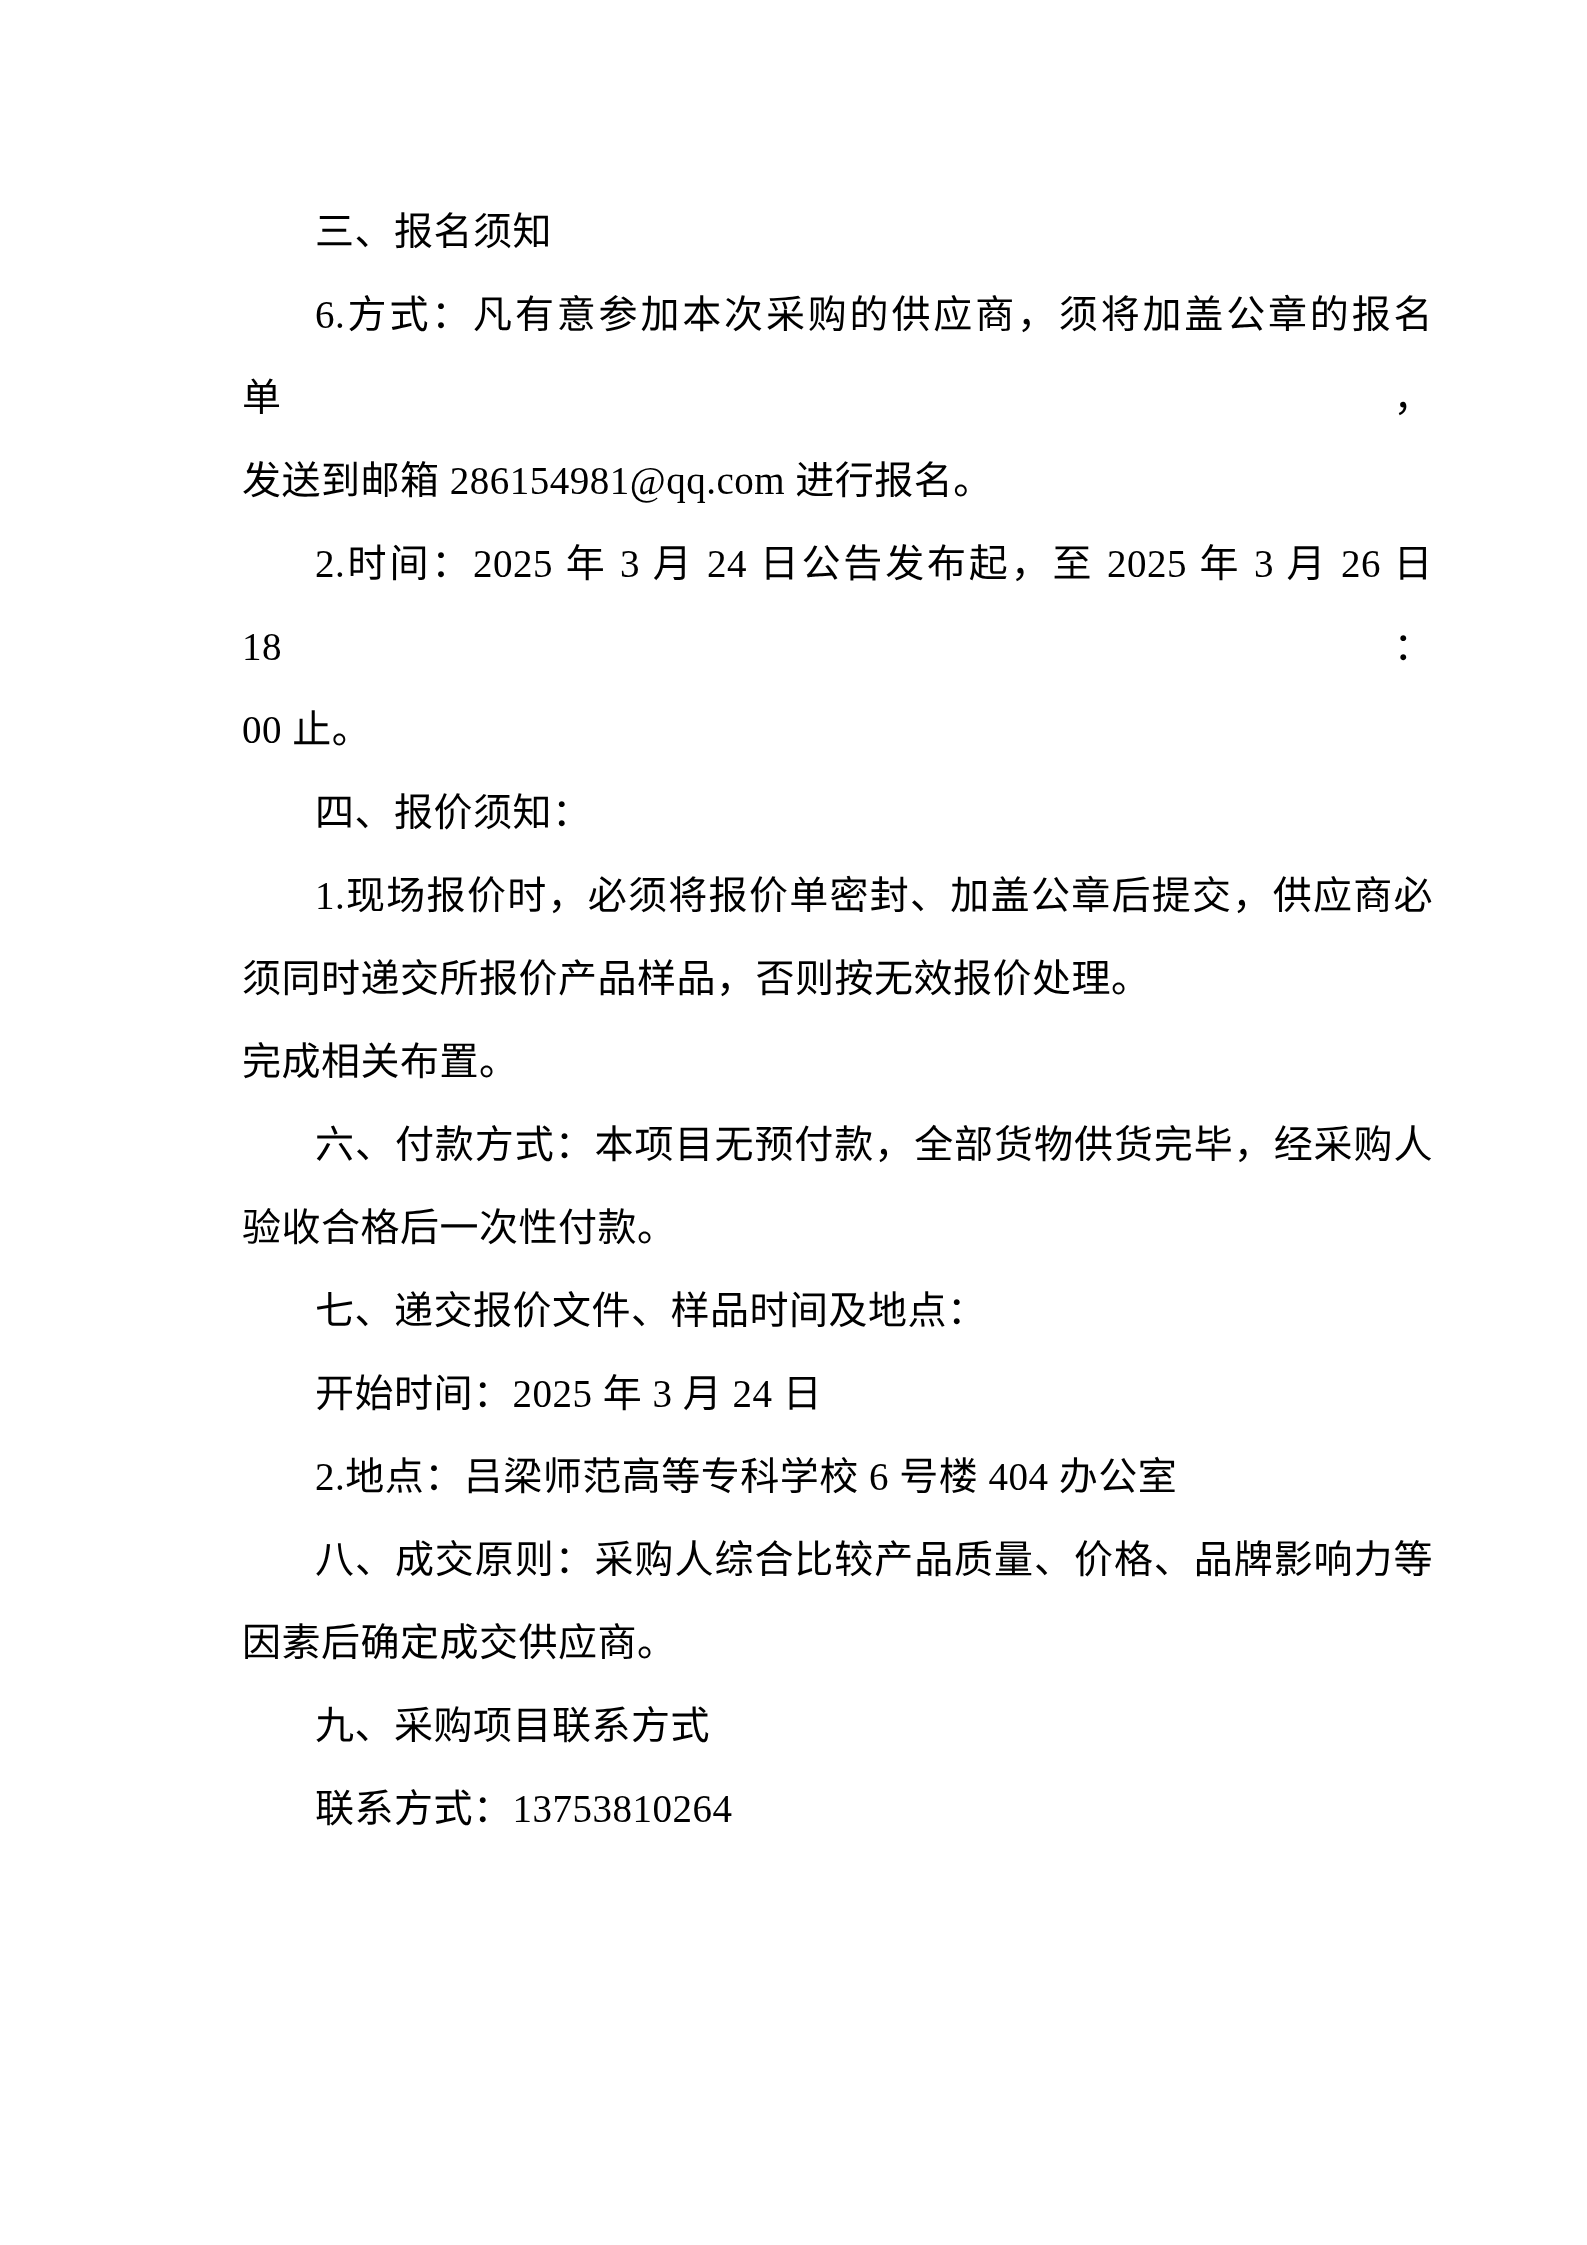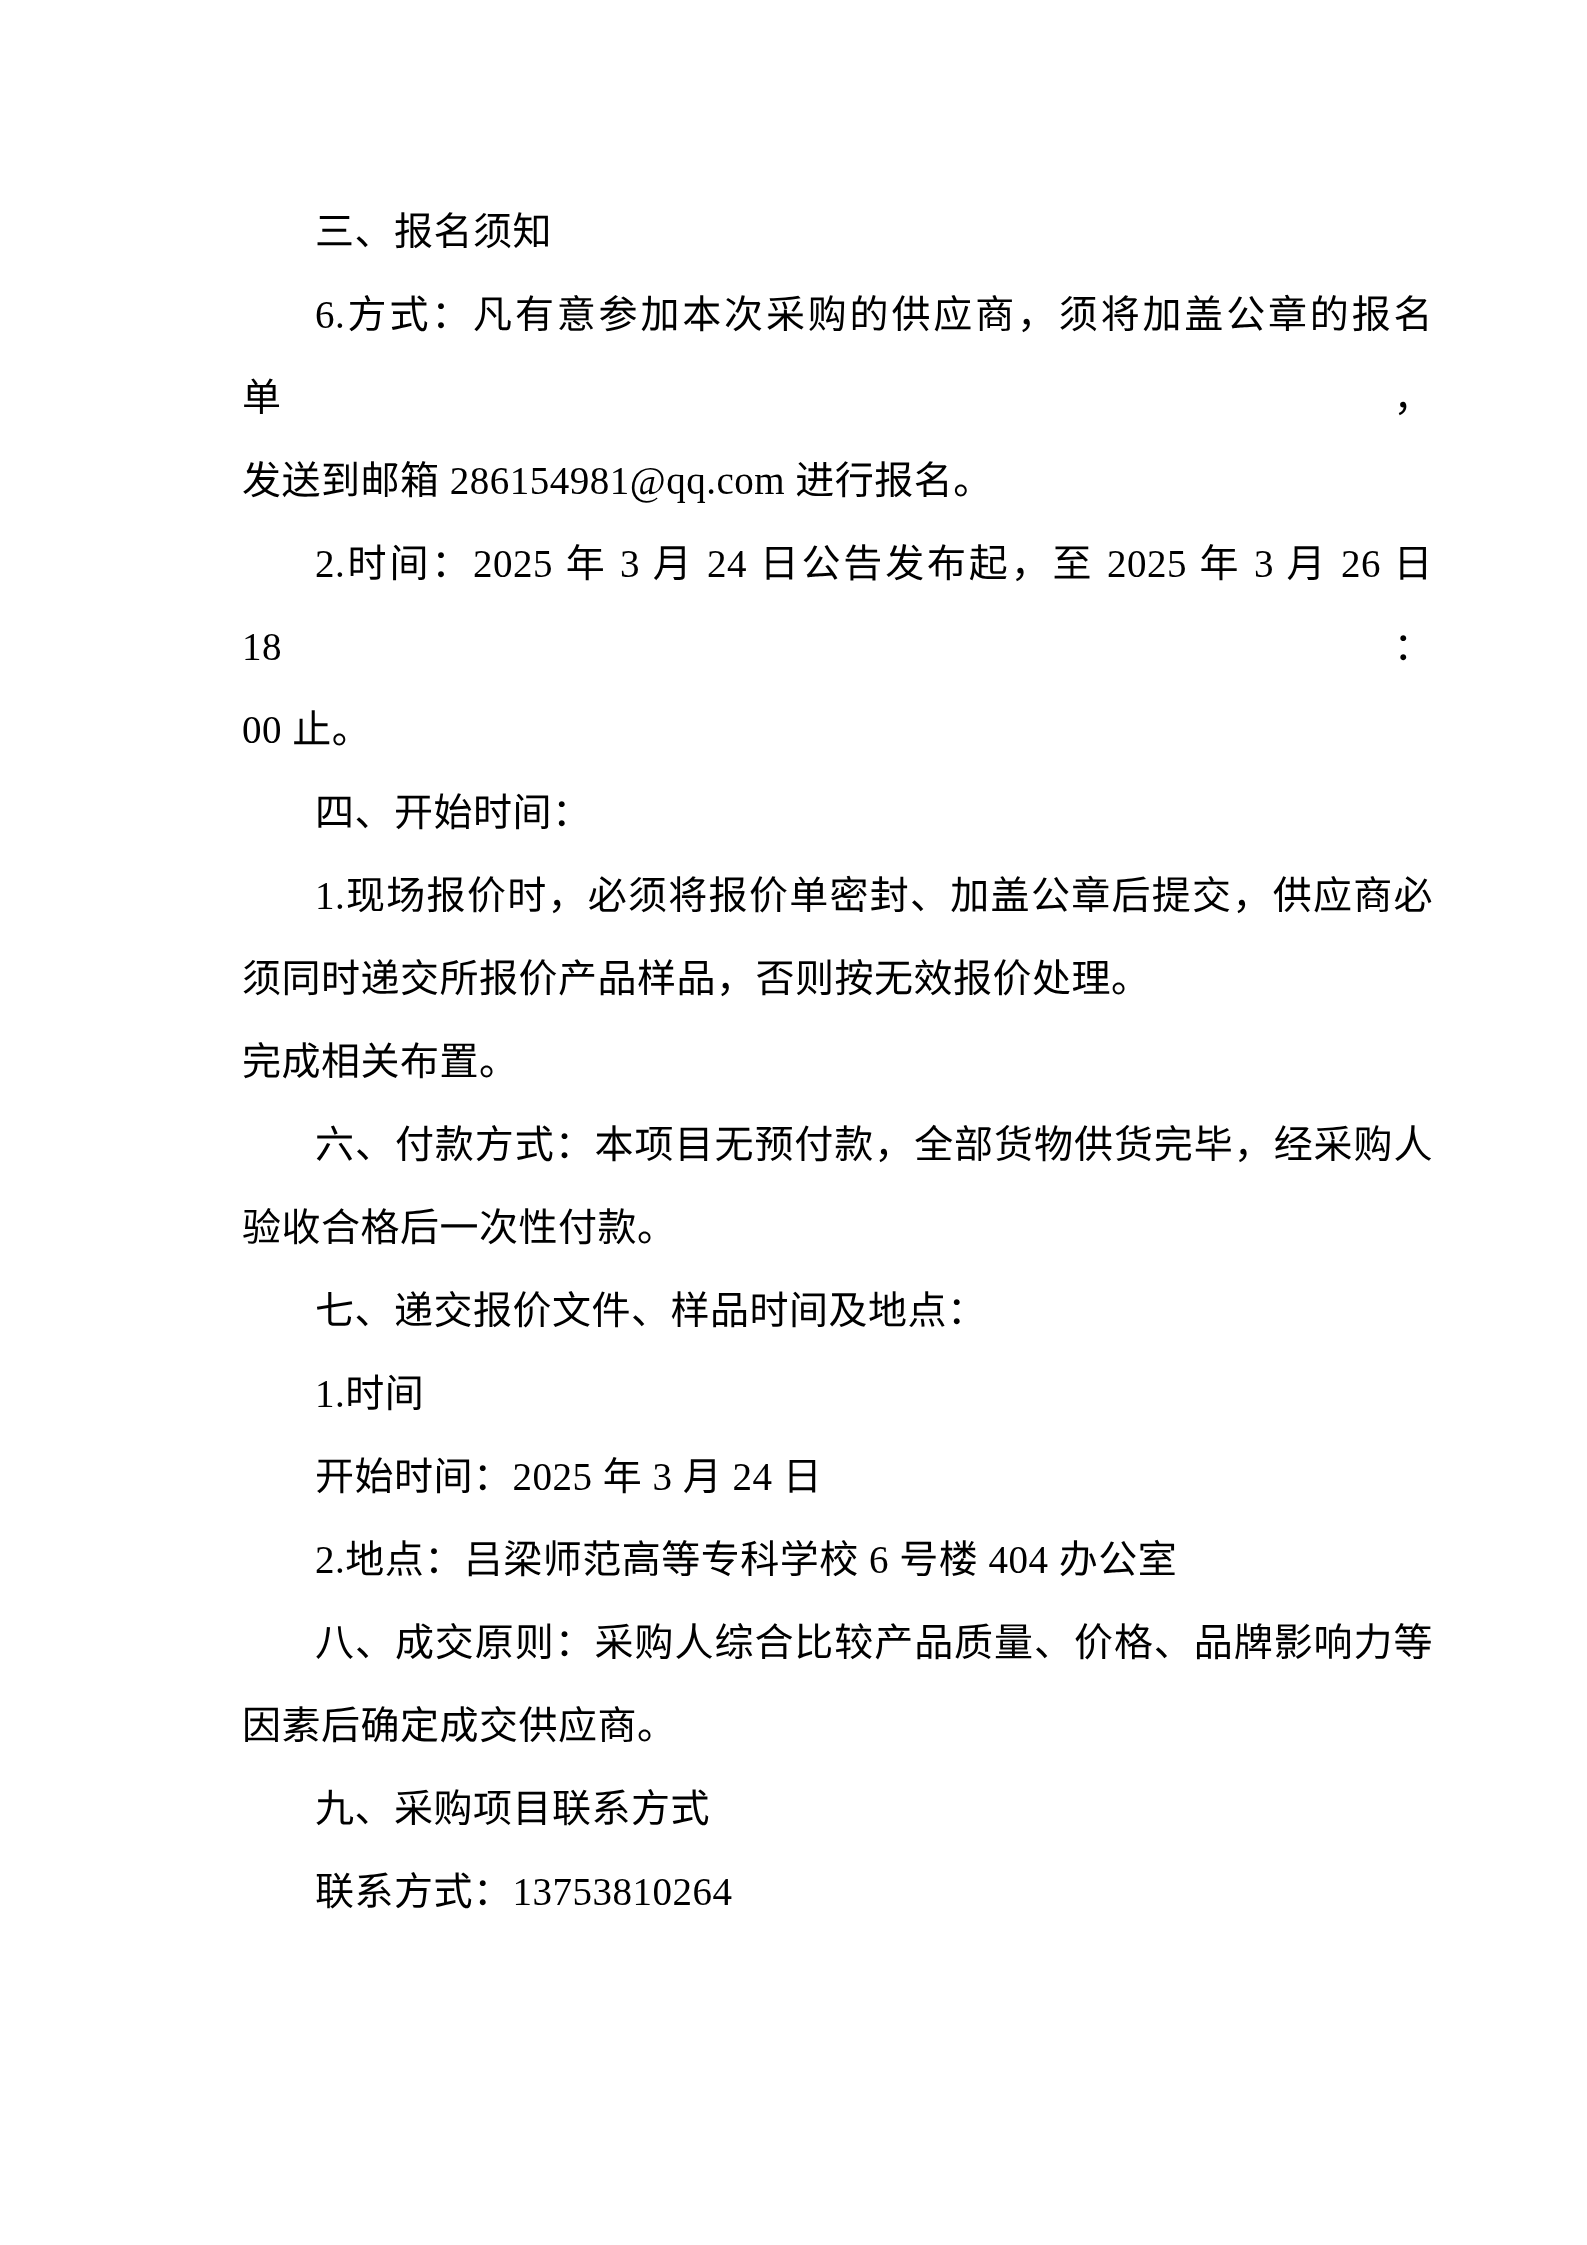--- a/index.html
+++ b/index.html
@@ -42,28 +42,27 @@
 </head>
 <body>
 
 <div class="page">
   <div class="content">
     <div class="ln ind">三、报名须知</div>
     <div class="ln ind jf">6.方式：凡有意参加本次采购的供应商，须将加盖公章的报名单，</div>
     <div class="ln">发送到邮箱 286154981@qq.com 进行报名。</div>
     <div class="ln ind jf">2.时间：2025 年 3 月 24 日公告发布起，至 2025 年 3 月 26 日 18：</div>
     <div class="ln">00 止。</div>
-    <div class="ln ind">四、开始时间：</div>
+    <div class="ln ind">四、报价须知：</div>
     <div class="ln ind jf">1.现场报价时，必须将报价单密封、加盖公章后提交，供应商必</div>
     <div class="ln">须同时递交所报价产品样品，否则按无效报价处理。</div>
     <div class="ln">完成相关布置。</div>
     <div class="ln ind jf">六、付款方式：本项目无预付款，全部货物供货完毕，经采购人</div>
     <div class="ln">验收合格后一次性付款。</div>
     <div class="ln ind">七、递交报价文件、样品时间及地点：</div>
-    <div class="ln ind">1.时间</div>
     <div class="ln ind">开始时间：2025 年 3 月 24 日</div>
     <div class="ln ind">2.地点：吕梁师范高等专科学校 6 号楼 404 办公室</div>
     <div class="ln ind jf">八、成交原则：采购人综合比较产品质量、价格、品牌影响力等</div>
     <div class="ln">因素后确定成交供应商。</div>
     <div class="ln ind">九、采购项目联系方式</div>
     <div class="ln ind">联系方式：13753810264</div>
   </div>
 </div>
 
 </body></html>

